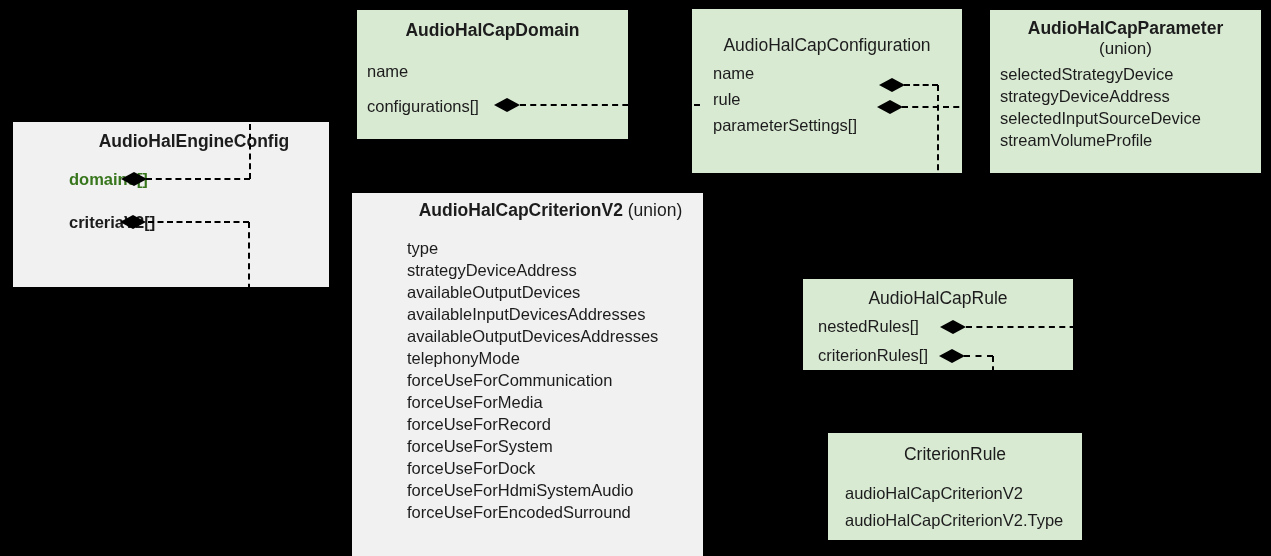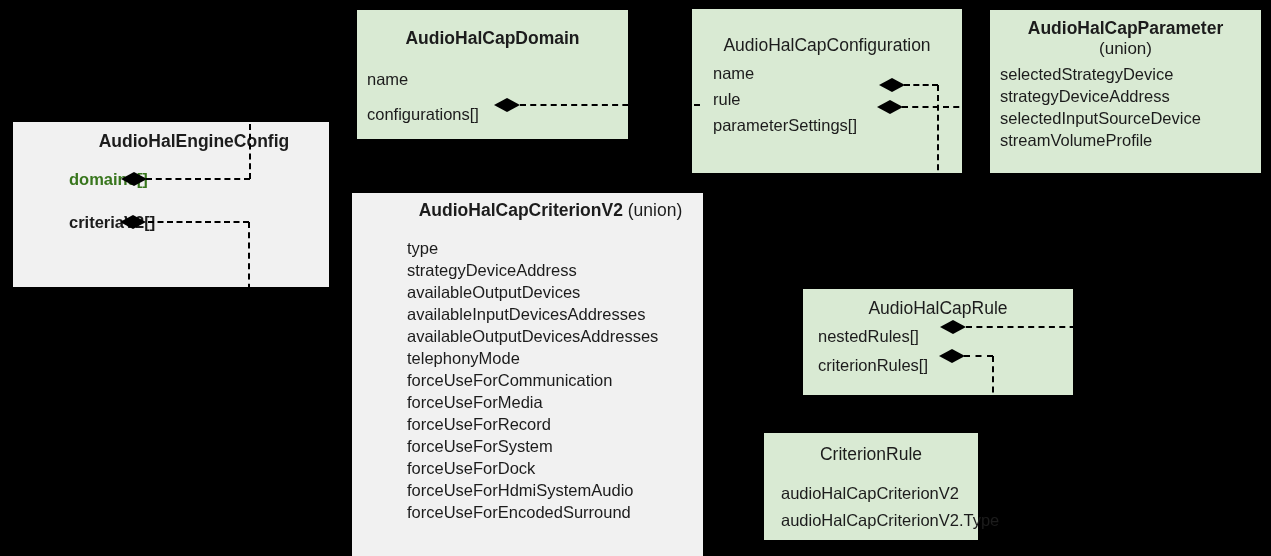--- a/index.html
+++ b/index.html
@@ -29,46 +29,46 @@
   .field{white-space:nowrap;}
   .field-green{color:var(--accent-green);}
 
   
   .box-engine{left:13px;top:122px;width:270px;height:165px;}
   .box-engine .title{margin-top:9px;}
   .box-engine .fields{padding-left:10px;margin-top:16px;font-weight:bold;}
   .box-engine .field{line-height:22px;margin-bottom:21px;}
 
   .box-domain{left:357px;top:10px;width:271px;height:129px;}
-  .box-domain .title{margin-top:18px;}
+  .box-domain .title{margin-top:10px;}
   .box-domain .fields{padding-left:10px;margin-top:19px;}
   .box-domain .field{line-height:22px;margin-bottom:13px;}
 
   .box-configuration{left:692px;top:9px;width:270px;height:164px;}
   .box-configuration .title{margin-top:26px;}
   .box-configuration .fields{padding-left:21px;margin-top:6px;}
   .box-configuration .field{line-height:22px;margin-bottom:4px;}
 
   .box-parameter{left:990px;top:10px;width:271px;height:163px;}
   .box-parameter .title{margin-top:8px;}
   .box-parameter .subtitle{line-height:20px;}
   .box-parameter .fields{padding-left:10px;margin-top:4px;}
   .box-parameter .field{line-height:22px;}
 
   .box-criterion{left:352px;top:193px;width:305px;height:392px;}
   .box-criterion .title{margin-top:7px;}
   .box-criterion .fields{padding-left:9px;margin-top:16px;}
   .box-criterion .field{line-height:22px;}
 
-  .box-rule{left:803px;top:279px;width:270px;height:106px;margin-top:10px;}
+  .box-rule{left:803px;top:279px;width:270px;height:91px;}
   .box-rule .title{margin-top:9px;}
   .box-rule .fields{padding-left:15px;margin-top:6px;}
   .box-rule .field{line-height:22px;margin-bottom:7px;}
 
-  .box-criterion-rule{left:764px;top:433px;width:214px;height:107px;}
+  .box-criterion-rule{left:828px;top:433px;width:254px;height:107px;}
   .box-criterion-rule .title{margin-top:11px;}
   .box-criterion-rule .fields{padding-left:17px;margin-top:17px;}
   .box-criterion-rule .field{line-height:22px;margin-bottom:5px;}
 
   
   .diamond{
     position:absolute;width:26px;height:14px;z-index:6;
     background:var(--line);
     clip-path:polygon(50% 0,100% 50%,50% 100%,0 50%);
   }

